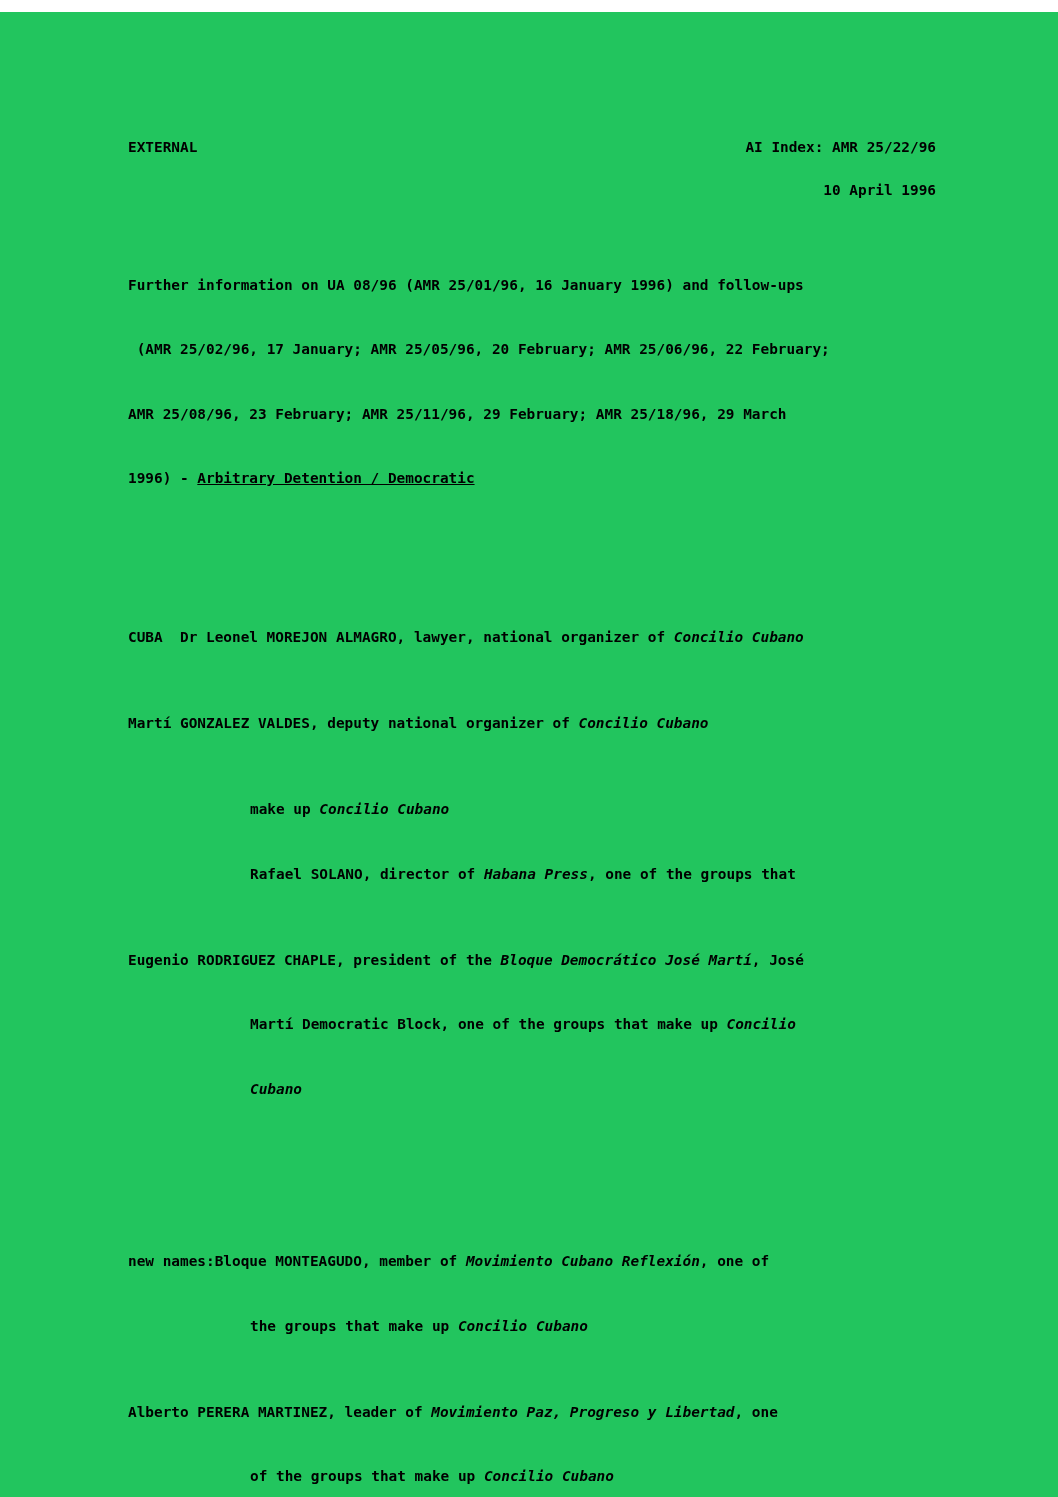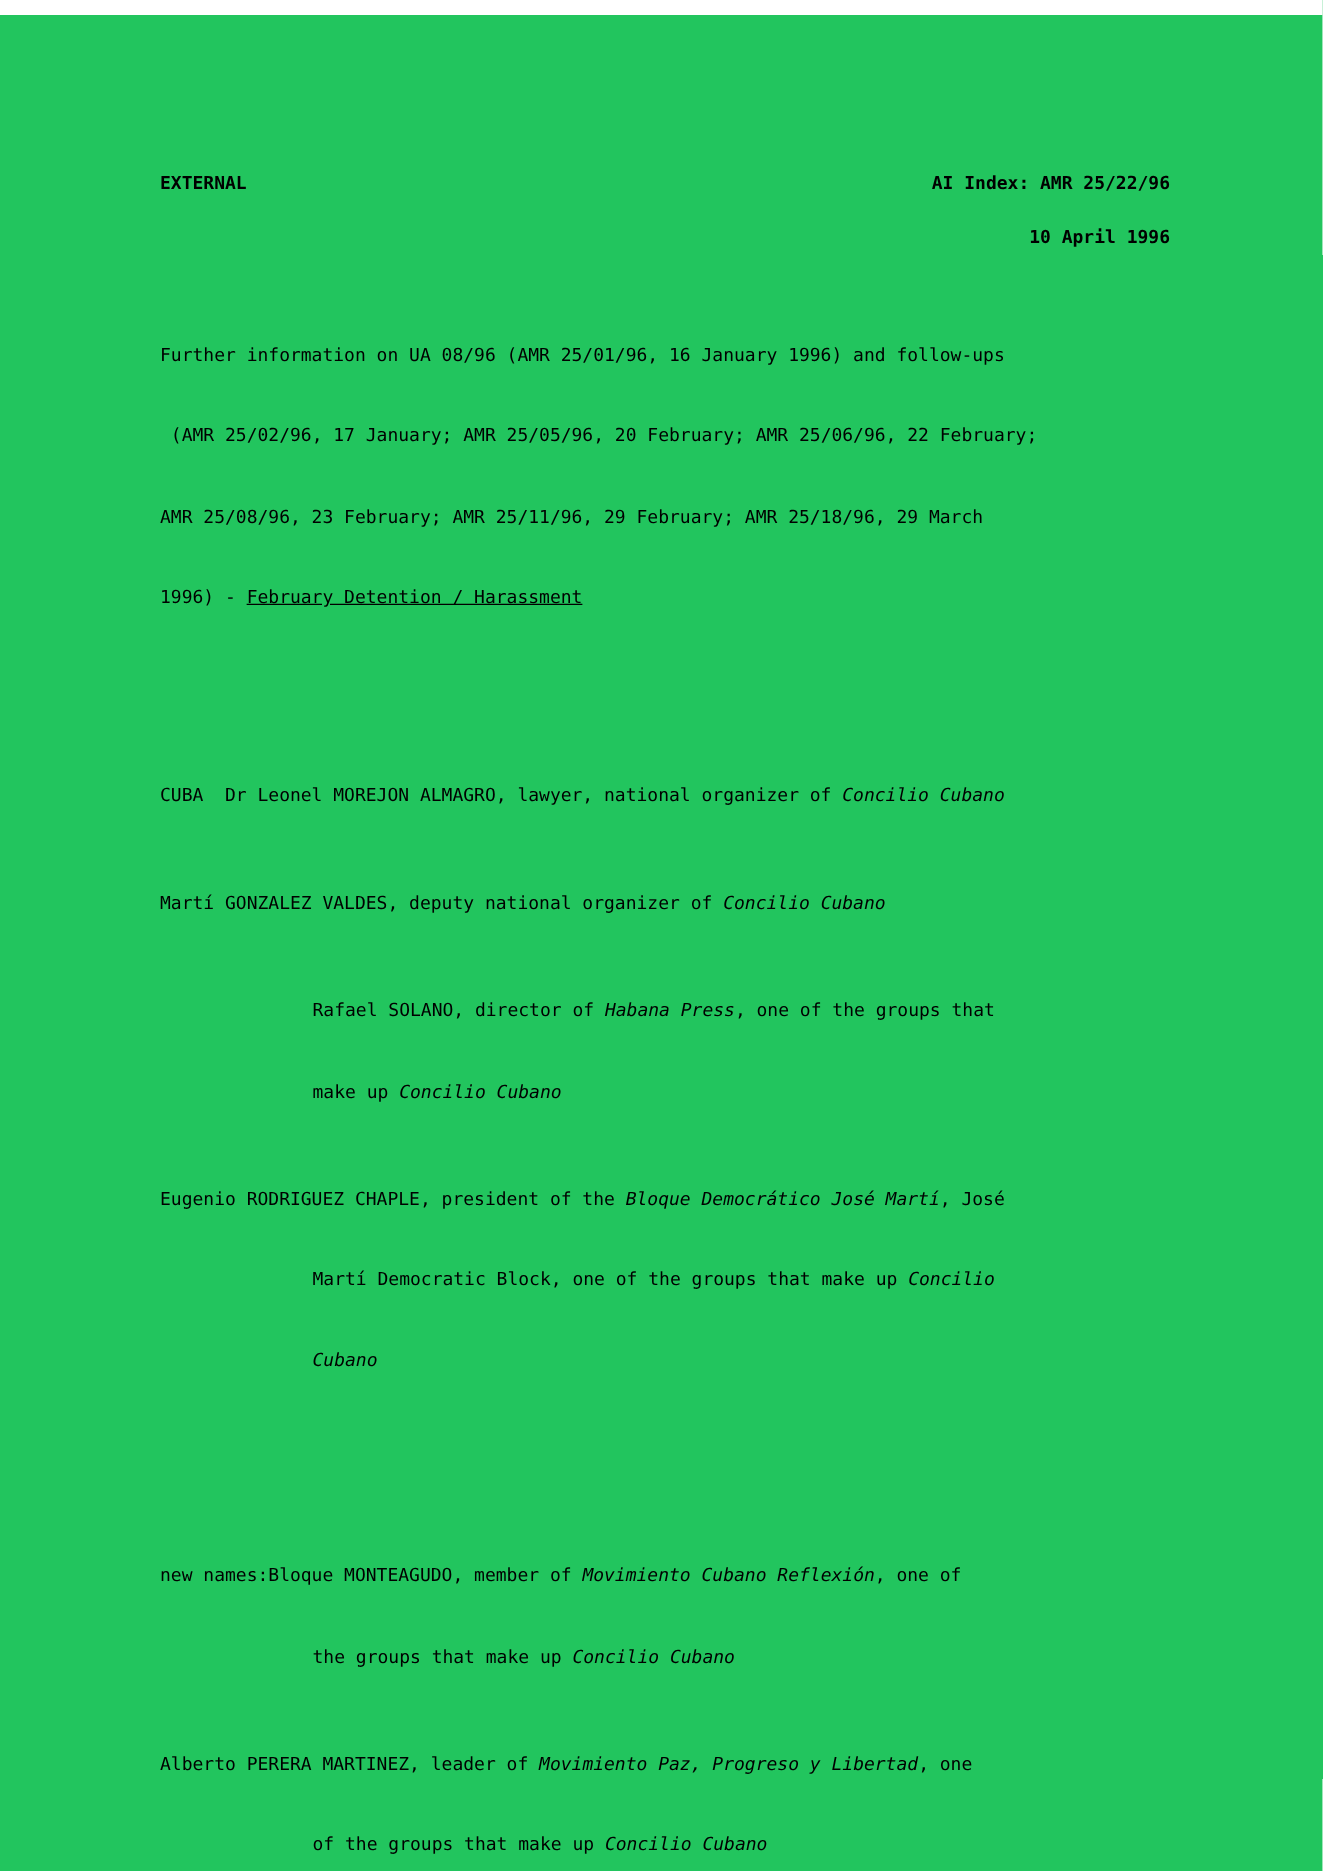--- a/index.html
+++ b/index.html
@@ -35,21 +35,21 @@
     font-weight: bold;
     white-space: pre;
   }
   .hdr-row.right-only { justify-content: flex-end; align-items: flex-end; }
   .spacer-1 { height: 21.5px; }
   .spacer-2 { height: 30px; }
   .spacer-3 { height: 22px; }
 
   
   .blk-bold {
-    font-weight: normal;
+    font-weight: bold;
     white-space: pre-wrap;
   }
   .blk-bold .u { text-decoration: underline; }
   .blk-bold i { font-style: italic; }
 
   .line { white-space: pre-wrap; }
   .ind-1 { padding-left: 122px; text-indent: 0; }
 </style>
 </head>
 <body>
@@ -67,33 +67,33 @@
     <div class="hdr-row right-only">
       <span>10 April 1996</span>
     </div>
 
     <div class="spacer-2"></div>
 
     <div class="blk-bold">
       <div class="line">Further information on UA 08/96 (AMR 25/01/96, 16 January 1996) and follow-ups</div>
       <div class="line"> (AMR 25/02/96, 17 January; AMR 25/05/96, 20 February; AMR 25/06/96, 22 February;</div>
       <div class="line">AMR 25/08/96, 23 February; AMR 25/11/96, 29 February; AMR 25/18/96, 29 March</div>
-      <div class="line"><span>1996) - </span><span class="u">February Detention / Harassment</span></div>
+      <div class="line"><span>1996) - </span><span class="u">Arbitrary Detention / Democratic</span></div>
     </div>
 
     <div class="spacer-2"></div>
 
     <div class="blk-bold">
 
       <div class="line"><span>CUBA</span><span>  Dr Leonel MOREJON ALMAGRO, lawyer, national organizer of </span><i>Concilio Cubano</i></div>
 
       <div class="line"><span>Martí GONZALEZ VALDES, deputy national organizer of </span><i>Concilio Cubano</i></div>
 
+      <div class="line ind-1"><span>make up </span><i>Concilio Cubano</i></div>
       <div class="line ind-1"><span>Rafael SOLANO, director of </span><i>Habana Press</i><span>, one of the groups that</span></div>
-      <div class="line ind-1"><span>make up </span><i>Concilio Cubano</i></div>
 
       <div class="line"><span>Eugenio RODRIGUEZ CHAPLE, president of the </span><i>Bloque Democrático José Martí</i><span>, José</span></div>
       <div class="line ind-1"><span>Martí Democratic Block, one of the groups that make up </span><i>Concilio</i></div>
       <div class="line ind-1"><i>Cubano</i></div>
 
       <div class="spacer-3"></div>
 
       <div class="line"><span>new names:</span><span>Bloque MONTEAGUDO, member of </span><i>Movimiento Cubano Reflexión</i><span>, one of</span></div>
       <div class="line ind-1"><span>the groups that make up </span><i>Concilio Cubano</i></div>
 

